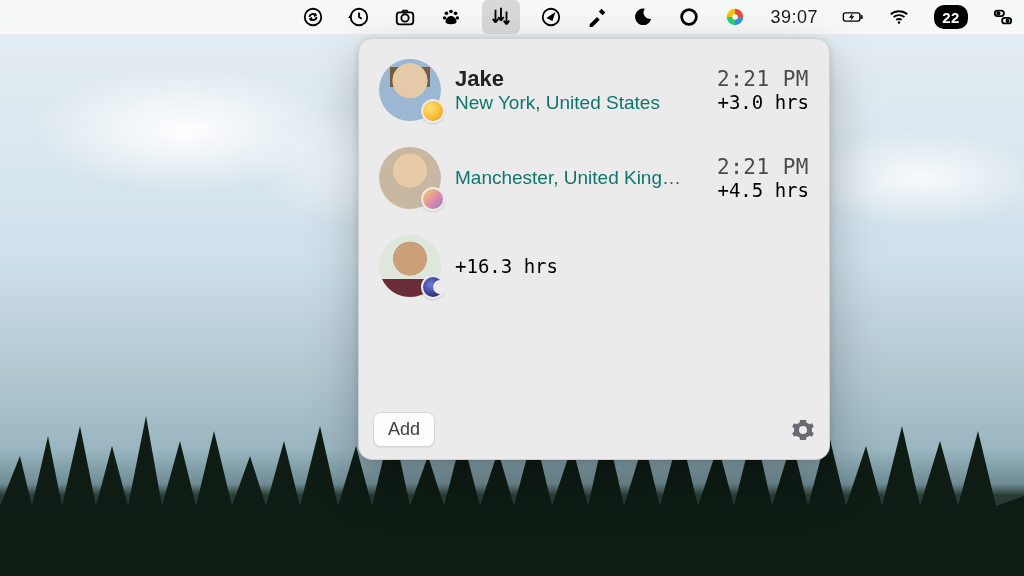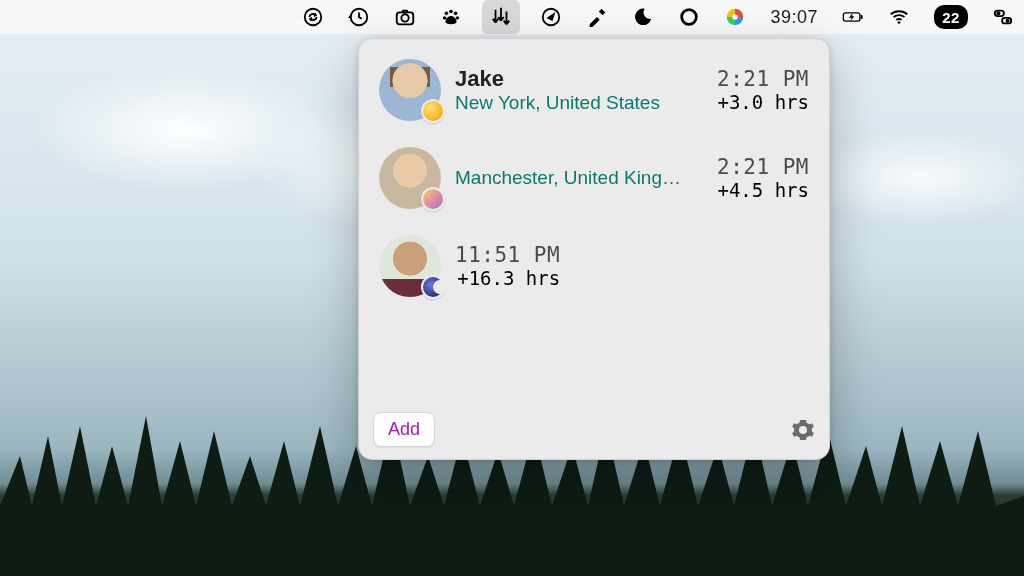--- a/index.html
+++ b/index.html
@@ -86,21 +86,21 @@
   .times { text-align:right; font-family: ui-monospace, "SF Mono", Menlo, monospace; }
   .time  { font-size:21px; color:#4a4a4a; letter-spacing:.5px; }
   .offset{ font-size:19px; color:#000000; }
 
   .panel-footer {
     display:flex; align-items:center; justify-content:space-between;
     padding-top:6px;
   }
   .add-btn {
     background:#fdfdfd; border:1px solid #d6d6d8; border-radius:8px;
-    padding:6px 14px; font-size:18px; color:#a21caf; cursor:pointer;
+    padding:6px 14px; font-size:18px; color:#404040; cursor:pointer;
     box-shadow:0 1px 1px rgba(0,0,0,.05);
   }
   .gear { width:24px; height:24px; color:#6a6a70; cursor:pointer; }
 
   
   .av1{ background: radial-gradient(circle at 50% 35%, #e6c9a8 0 34%, transparent 35%), linear-gradient(#7a5c3b,#7a5c3b) center 8px/40px 20px no-repeat, #9cb7d4;}
   .av2{ background: radial-gradient(circle at 50% 38%, #e8caa6 0 34%, transparent 35%), #c9b8a1;}
   .av3{ background: radial-gradient(circle at 50% 38%, #caa079 0 34%, transparent 35%), linear-gradient(#6b2d3a,#6b2d3a) center 44px/62px 22px no-repeat, #dfe7dc;}
 </style>
 </head>
@@ -237,21 +237,20 @@
         <div class="time">2:21 PM</div>
         <div class="offset">+4.5 hrs</div>
       </div>
     </div>
 
     <div class="person">
       <div class="avatar av3">
           <div class="badge moon"></div>
         </div>
       <div class="times">
-        <div class="time">11:51 PM</div>
         <div class="offset">+16.3 hrs</div>
       </div>
     </div>
 
   </div>
 
   <div class="panel-footer">
     <button class="add-btn">Add</button>
     <svg class="gear" viewBox="0 0 24 24" fill="#6a6a70">
         <path d="M12 8a4 4 0 1 0 0 8 4 4 0 0 0 0-8zm9 4c0 .6-.05 1.2-.15 1.77l2.02 1.58-1.93 3.34-2.38-.96c-.92.72-1.98 1.26-3.13 1.57L15 22h-6l-.43-2.7a8.9 8.9 0 0 1-3.13-1.57l-2.38.96-1.93-3.34 2.02-1.58A9.2 9.2 0 0 1 3 12c0-.6.05-1.2.15-1.77L1.13 8.65l1.93-3.34 2.38.96A8.9 8.9 0 0 1 8.57 4.7L9 2h6l.43 2.7c1.15.31 2.21.85 3.13 1.57l2.38-.96 1.93 3.34-2.02 1.58c.1.57.15 1.17.15 1.77z"></path>

